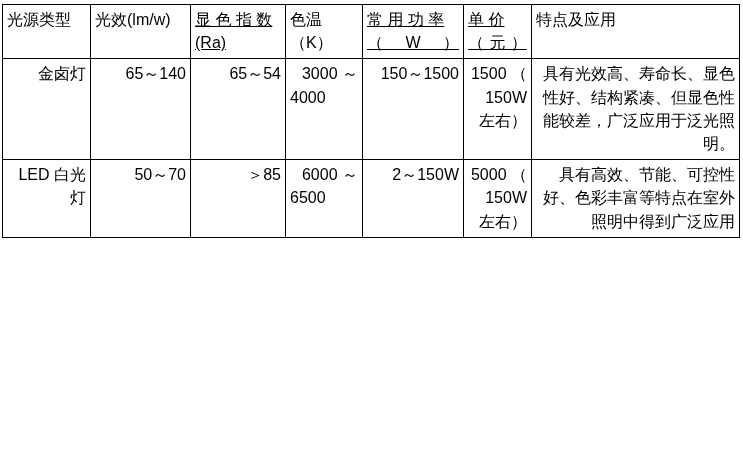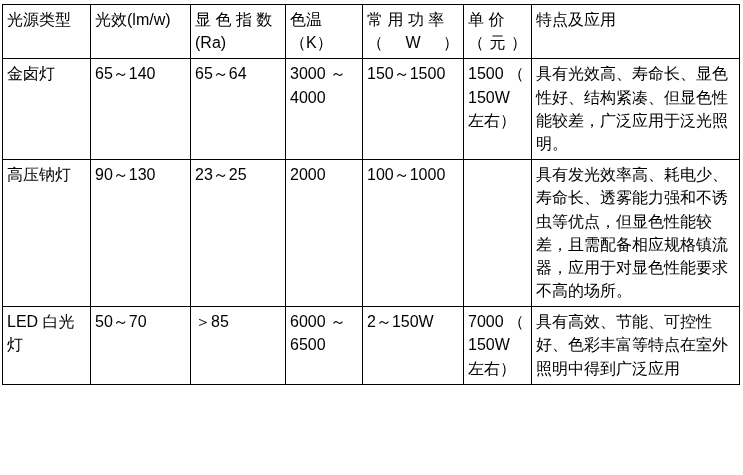--- a/index.html
+++ b/index.html
@@ -25,37 +25,38 @@
     width: 737px;
     font-size: 16px;
     line-height: 1.45;
   }
   table.spec-table th,
   table.spec-table td {
     border: 1px solid #000000;
     vertical-align: top;
     padding: 3px 4px 4px 4px;
     font-weight: normal;
-    text-align: left;
+    text-align: right;
     word-break: break-all;
   }
   table.spec-table thead th {
     text-align: left;
   }
   
   col.c0 { width: 88px; }
   col.c1 { width: 100px; }
   col.c2 { width: 95px; }
   col.c3 { width: 77px; }
   col.c4 { width: 101px; }
   col.c5 { width: 68px; }
   col.c6 { width: 208px; }
   .hdr-two-line {
     text-align: justify;
     text-align-last: justify;
+    text-decoration: underline;
   }
   .cell-justify {
     text-align: justify;
     text-align-last: left;
   }
 </style>
 </head>
 <body>
 
 <div class="table-wrap">
@@ -77,39 +78,30 @@
         <th>色温（K）</th>
         <th class="hdr-two-line">常 用 功 率 （W）</th>
         <th class="hdr-two-line">单    价 （元）</th>
         <th>特点及应用</th>
       </tr>
     </thead>
     <tbody>
       <tr>
         <td>金卤灯</td>
         <td>65～140</td>
-        <td>65～64</td>
+        <td>65～54</td>
         <td class="cell-justify">3000 ～ 4000</td>
         <td>150～1500</td>
         <td>1500 （ 150W 左右）</td>
         <td>具有光效高、寿命长、显色性好、结构紧凑、但显色性能较差，广泛应用于泛光照明。</td>
-      </tr>
-      <tr>
-        <td>高压钠灯</td>
-        <td>90～130</td>
-        <td>23～25</td>
-        <td>2000</td>
-        <td>100～1000</td>
-        <td></td>
-        <td>具有发光效率高、耗电少、寿命长、透雾能力强和不诱虫等优点，但显色性能较差，且需配备相应规格镇流器，应用于对显色性能要求不高的场所。</td>
       </tr>
       <tr>
         <td>LED 白光灯</td>
         <td>50～70</td>
         <td>＞85</td>
         <td class="cell-justify">6000 ～ 6500</td>
         <td>2～150W</td>
-        <td>7000 （ 150W 左右）</td>
+        <td>5000 （ 150W 左右）</td>
         <td>具有高效、节能、可控性好、色彩丰富等特点在室外照明中得到广泛应用</td>
       </tr>
     </tbody>
   </table>
 </div>
 
 </body></html>

